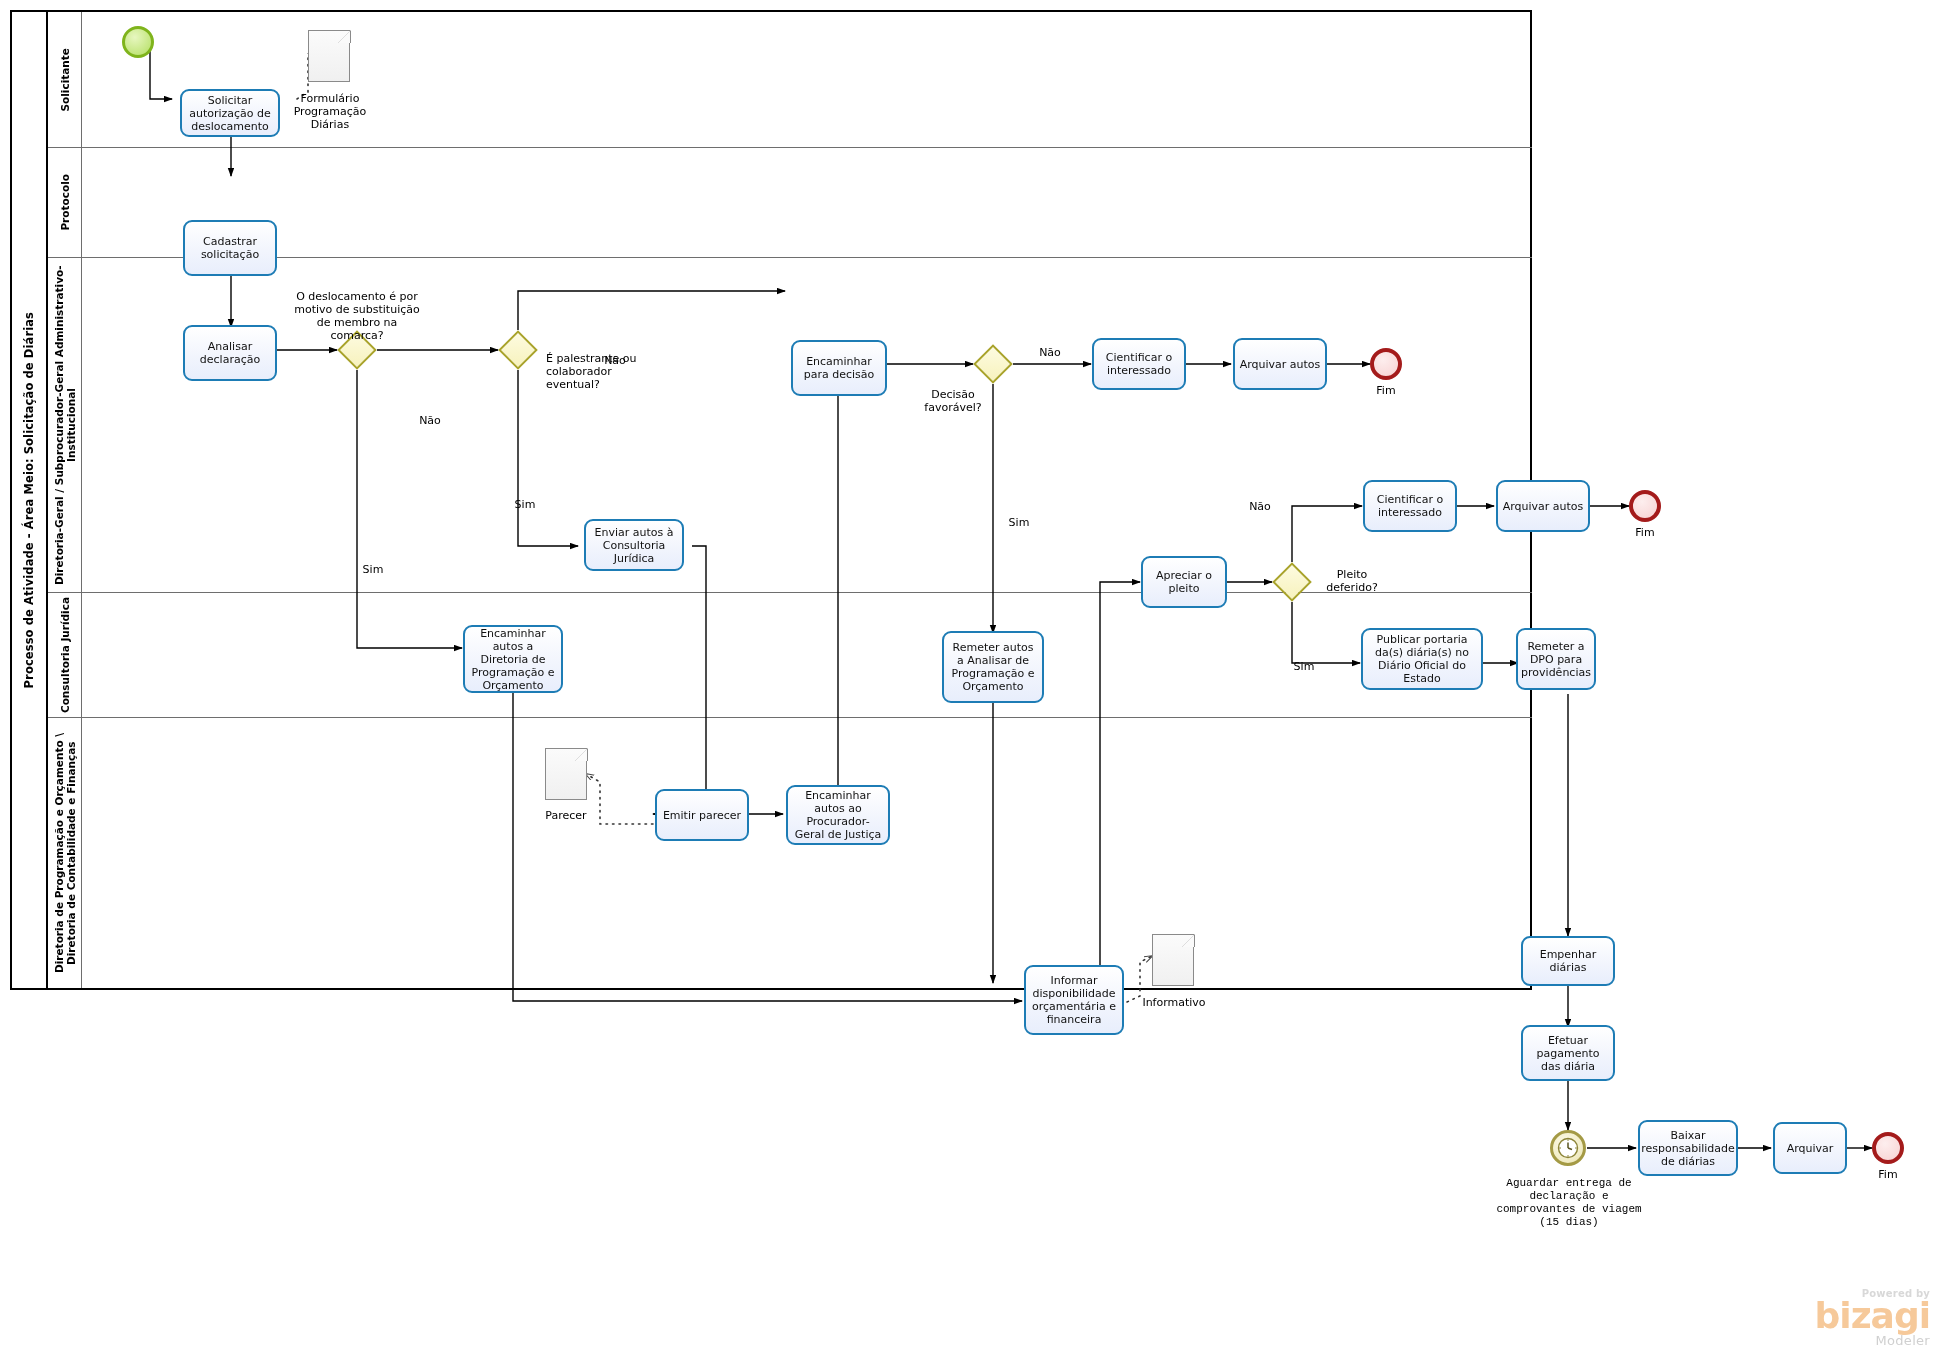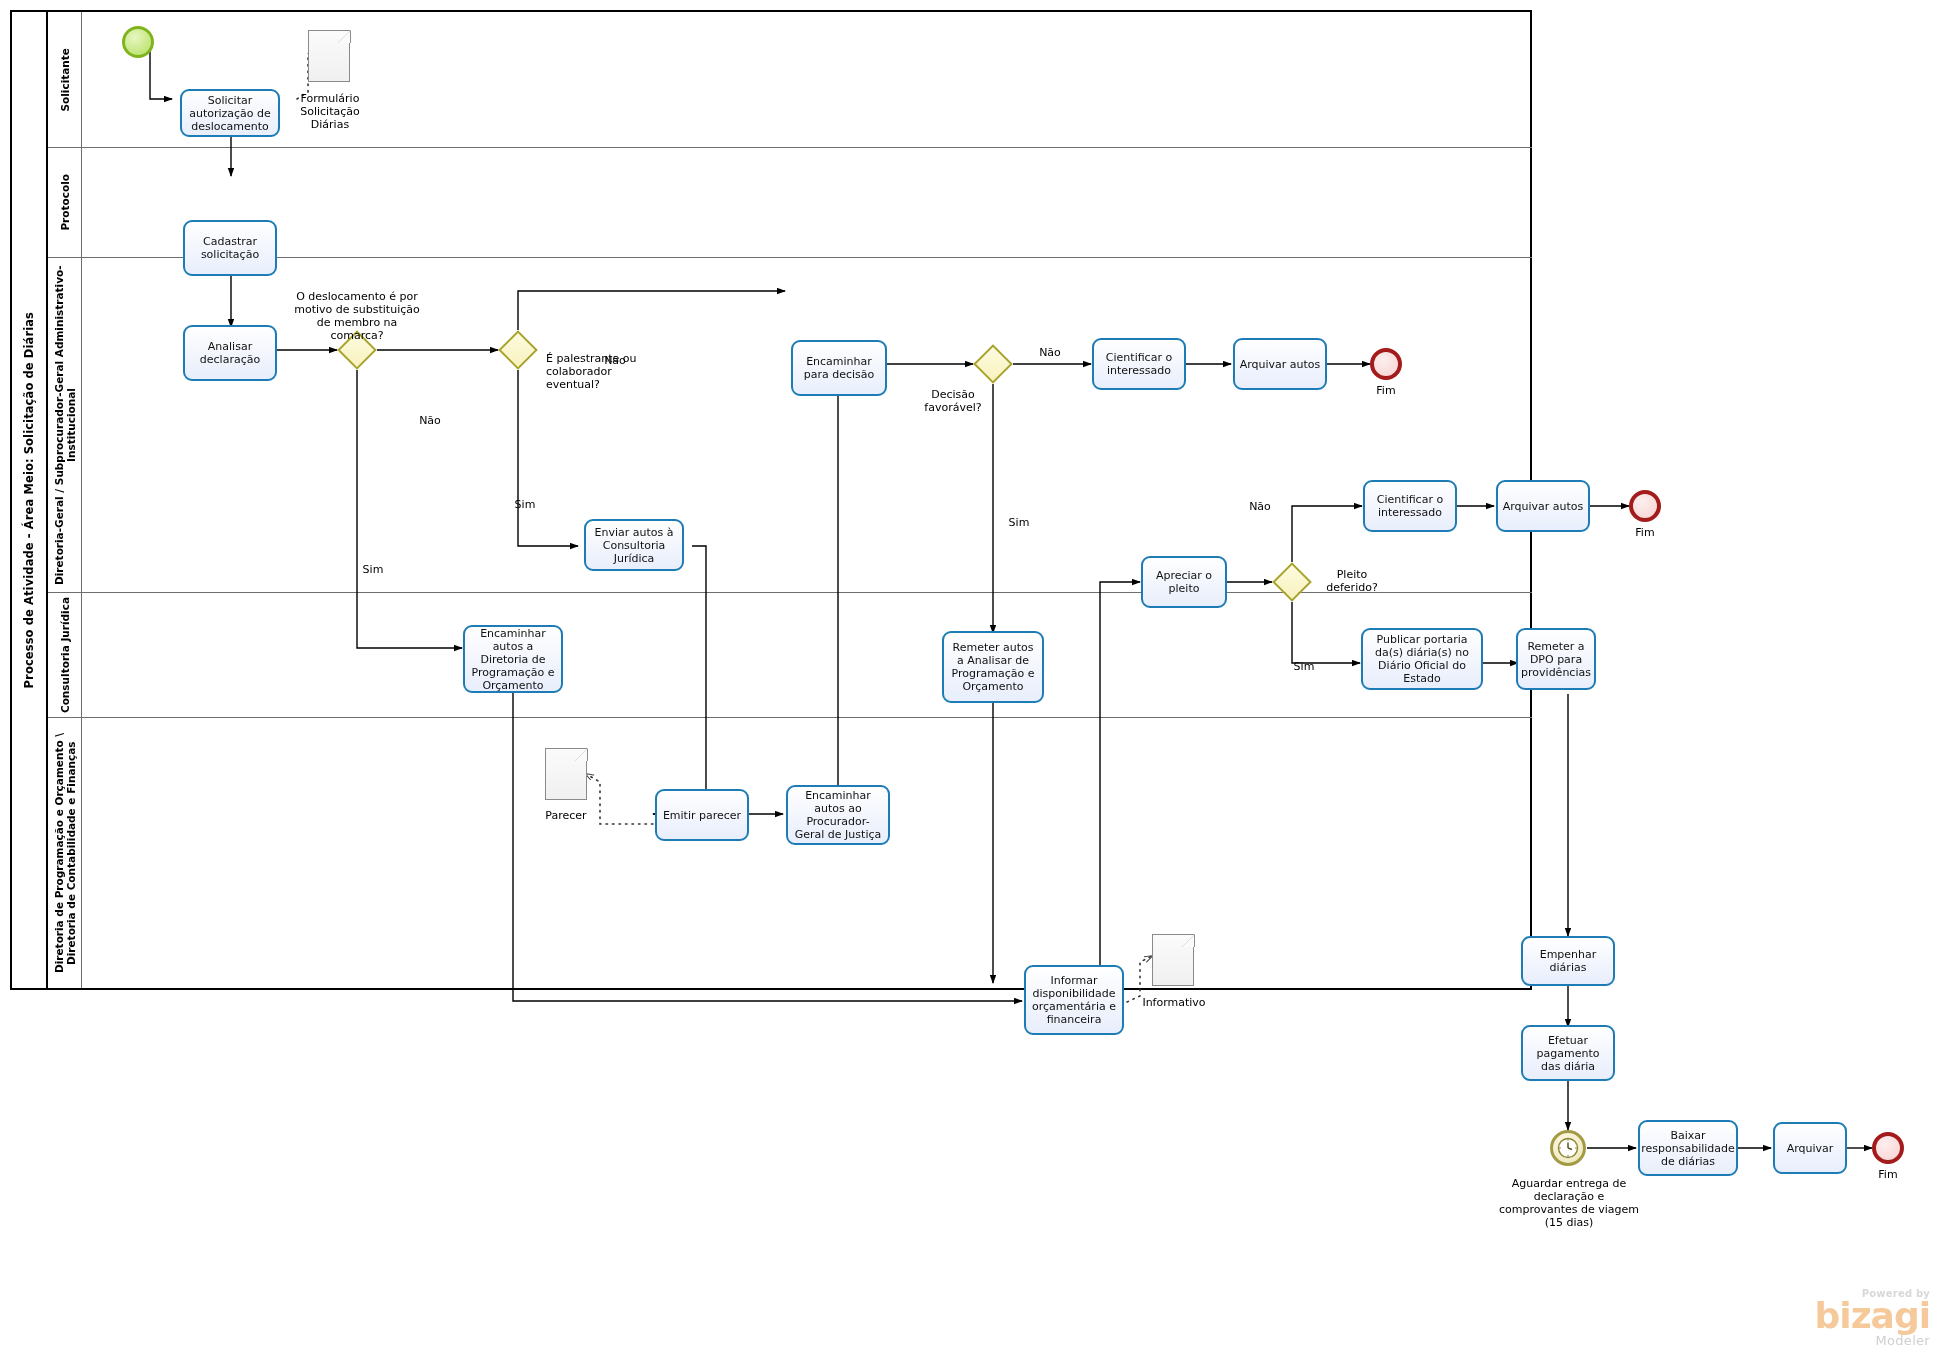--- a/index.html
+++ b/index.html
@@ -205,28 +205,28 @@
       <g stroke="#8c8437" stroke-width="1">
         <line x1="12" y1="3.2" x2="12" y2="5"></line>
           <line x1="12" y1="19" x2="12" y2="20.8"></line>
         <line x1="3.2" y1="12" x2="5" y2="12"></line>
           <line x1="19" y1="12" x2="20.8" y2="12"></line>
       </g>
       <line x1="12" y1="12" x2="12" y2="6.5" stroke="#5a5420" stroke-width="1.5"></line>
       <line x1="12" y1="12" x2="16" y2="13.5" stroke="#5a5420" stroke-width="1.5"></line>
     </svg>
   </div>
-  <div class="lbl" style="left:1494px;top:1177px;width:150px;">Aguardar entrega de declaração e comprovantes de viagem (15 dias)</div>
+  <div class="lbl" style="left:1494px;top:1177px;width:150px;font-family:Liberation Mono, monospace;">Aguardar entrega de declaração e comprovantes de viagem (15 dias)</div>
 
   <div class="doc" style="left:308px;top:30px;">
     <div class="fold"></div>
       <div class="fold2"></div>
       <div class="rside"></div>
   </div>
-  <div class="lbl" style="left:288px;top:92px;width:84px;">Formulário Solicitação Diárias</div>
+  <div class="lbl" style="left:288px;top:92px;width:84px;">Formulário Programação Diárias</div>
 
   <div class="doc" style="left:545px;top:748px;">
     <div class="fold"></div>
       <div class="fold2"></div>
       <div class="rside"></div>
   </div>
   <div class="lbl" style="left:524px;top:809px;width:84px;">Parecer</div>
 
   <div class="doc" style="left:1152px;top:934px;">
     <div class="fold"></div>

